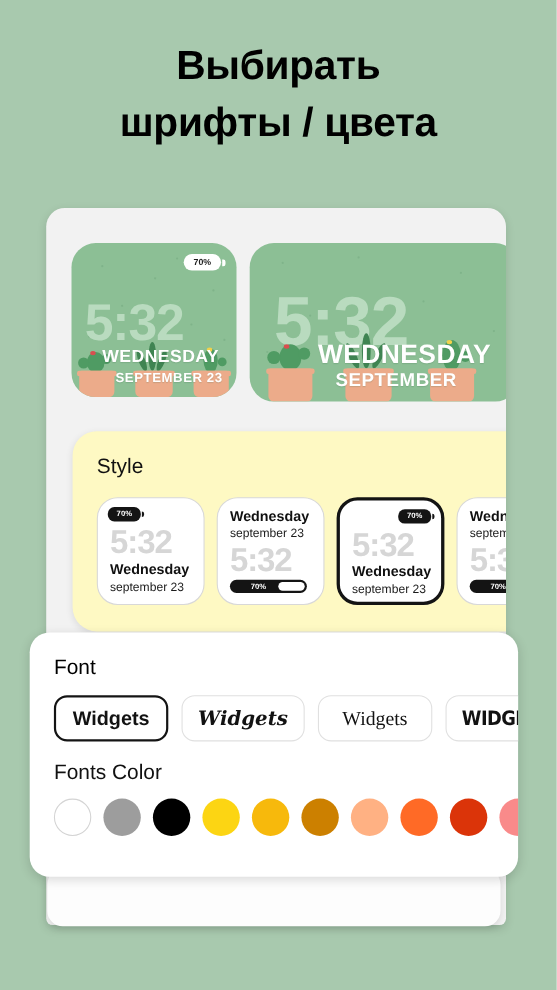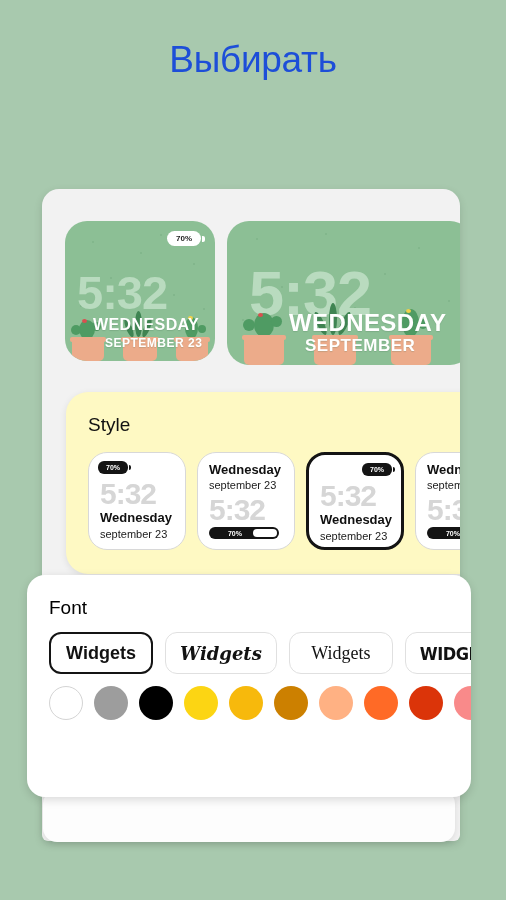--- a/index.html
+++ b/index.html
@@ -13,22 +13,22 @@
     position: relative;
   }
 
   
   .headline {
     position: absolute;
     top: 34px;
     left: 0;
     width: 506px;
     text-align: center;
-    color: #1d4ed8;
-    font-weight: normal;
+    color: #000000;
+    font-weight: bold;
     font-size: 37px;
     line-height: 52px;
     letter-spacing: -0.3px;
   }
 
   
   .phone {
     position: absolute;
     left: 42px;
     top: 189px;
@@ -292,20 +292,21 @@
     border-radius: 14px;
     box-shadow: 0 2px 7px rgba(0,0,0,0.10);
     z-index: 4;
   }
 </style>
 </head>
 <body>
 
 <div class="headline">
   <div>Выбирать</div>
+  <div>шрифты / цвета</div>
 </div>
 
 <div class="phone">
 
 
   <div class="preview-strip">
 
     <div class="wpreview small">
       <div class="dots">
         <span style="left:18%;top:14%"></span>
@@ -429,20 +430,21 @@
 
   <div class="sheet-title">Font</div>
 
   <div class="font-row">
     <div class="font-chip selected">Widgets</div>
     <div class="font-chip f-script">Widgets</div>
     <div class="font-chip f-serif">Widgets</div>
     <div class="font-chip f-caps">WIDGETS</div>
   </div>
 
+  <div class="color-label">Fonts Color</div>
 
   <div class="swatch-row">
     <div class="swatch outlined"></div>
     <div class="swatch" style="background:#9d9d9d"></div>
     <div class="swatch" style="background:#000000"></div>
     <div class="swatch" style="background:#fcd513"></div>
     <div class="swatch" style="background:#f7b90c"></div>
     <div class="swatch" style="background:#cc8000"></div>
     <div class="swatch" style="background:#ffb183"></div>
     <div class="swatch" style="background:#ff6a26"></div>

